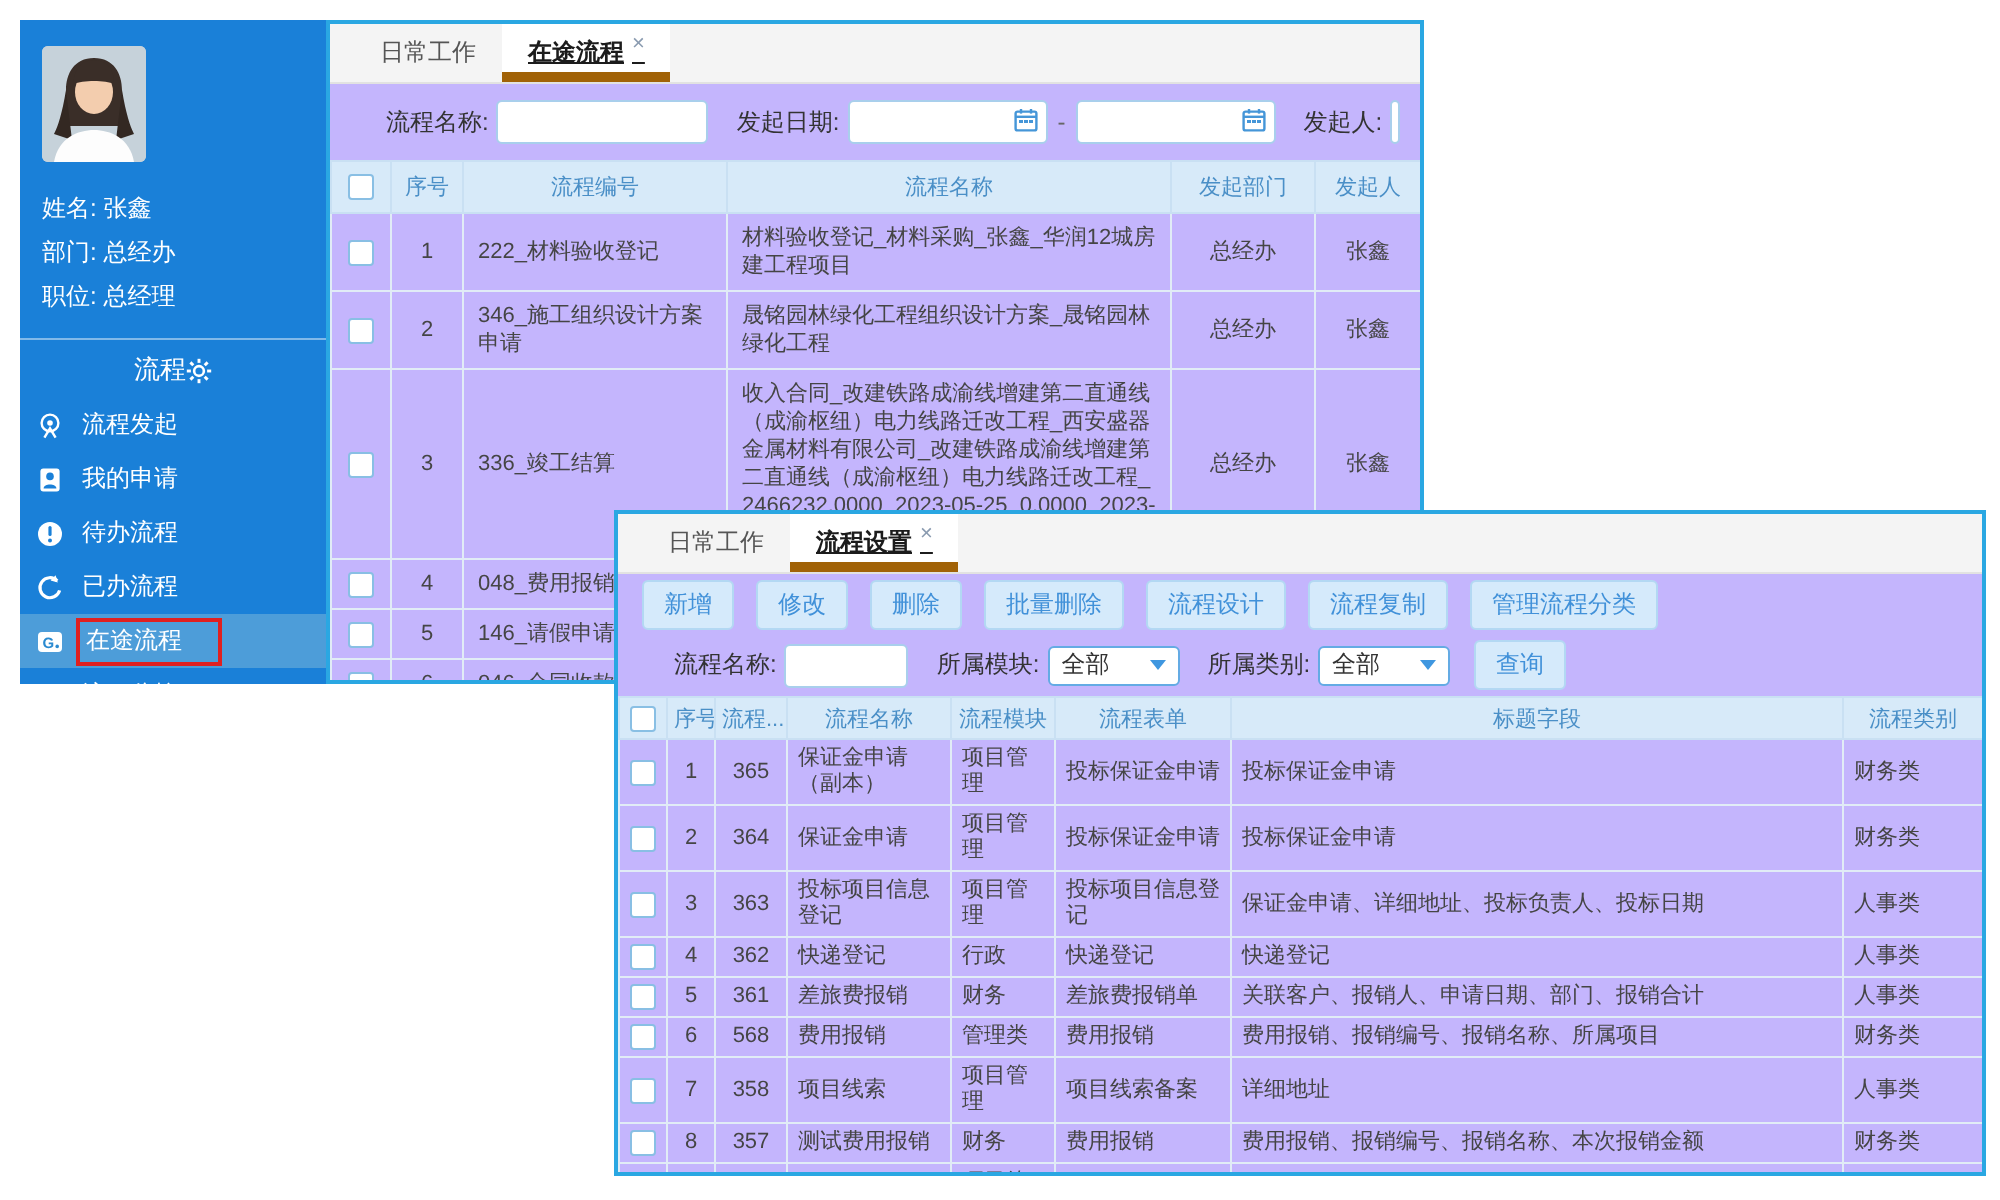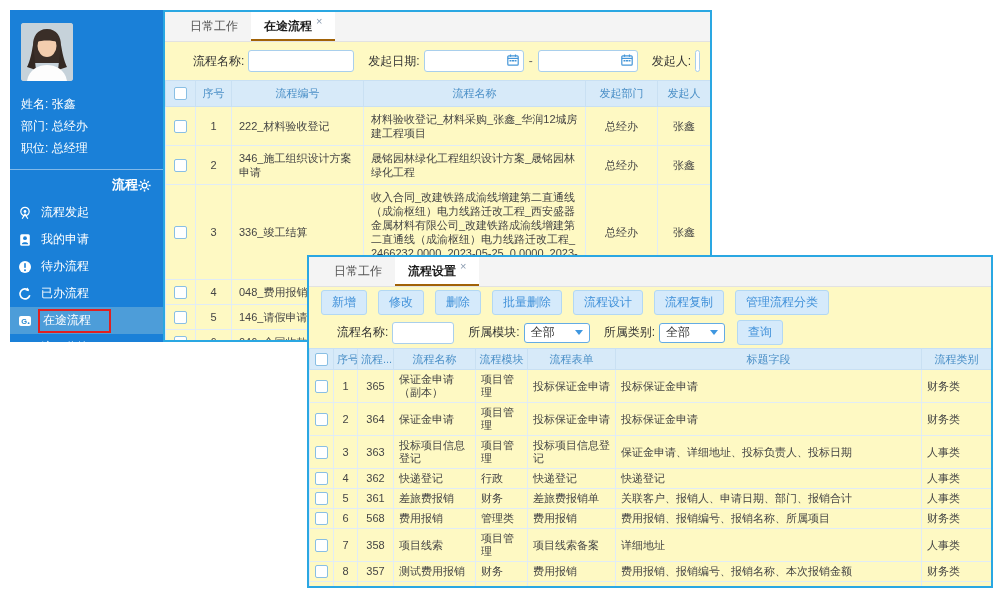--- a/index.html
+++ b/index.html
@@ -6,40 +6,40 @@
   html,body { width:1000px; height:600px; background:#fff; overflow:hidden;
     font-family:"Liberation Sans","DejaVu Sans",sans-serif; }
   body { position:relative; }
 
   
   .sidebar { position:absolute; left:10px; top:10px; width:153px; height:332px;
     background:#1a80d8; color:#fff; }
   .profile { display:flex; gap:10px; padding:13px 6px 10px 11px;flex-direction:column; }
   .avatar { width:52px; height:58px; border-radius:3px; overflow:hidden; flex:none; background:#c6d2da; }
   .profile-info { font-size:12px; line-height:22px; padding-top:2px; white-space:nowrap; }
-  .section-header { display:flex; justify-content:flex-end; align-items:center;
+  .section-header { display:flex; justify-content:center; align-items:center;
     padding:6px 12px 5px 12px; border-top:1px solid rgba(255,255,255,.45);
-    font-size:13px; font-weight:bold; }
+    font-size:13px; font-weight:normal; }
   .gear { cursor:pointer; display:inline-flex; }
   .menu-item { display:flex; align-items:center; gap:9px; height:27px; padding-left:8px;
     font-size:12px; cursor:pointer; white-space:nowrap; }
   .menu-item .mi { width:14px; height:14px; flex:none; display:inline-flex; }
   .menu-item.active { background:#4d9dd9; }
   .annotation-box { border:2px solid #e02020; padding:1px 18px 2px 3px; margin-left:-3px; }
 
   
-  .panel { position:absolute; background:#fef9c3; border:2px solid #2aa7e2; overflow:hidden; }
+  .panel { position:absolute; background:#c4b5fd; border:2px solid #2aa7e2; overflow:hidden; }
   #panel1 { left:163px; top:10px; width:549px; height:332px; }
   #panel2 { left:307px; top:255px; width:686px; height:333px; z-index:5; }
 
   .tabbar { height:30px; background:#f4f4f4; border-bottom:1px solid #e2e2e2;
     display:flex; padding-left:12px; font-size:12px; }
   .tab { padding:0 13px; line-height:29px; color:#555; cursor:pointer; }
   .tab.active { background:#fff; color:#1c1c1c; font-weight:bold;
-    border-bottom:2px solid #a16207; line-height:28px; }
+    border-bottom:5px solid #a16207; line-height:28px;text-decoration:underline; }
   .tab .close { font-size:11px; color:#8a9bb0; margin-left:4px; position:relative; top:-5px; font-weight:normal; }
 
   .filterbar { display:flex; align-items:center; padding:0 10px; font-size:12px; color:#333;
     overflow:hidden; white-space:nowrap; }
   #panel1 .filterbar { height:38px; }
   #panel2 .filterbar { height:31px; }
   .filterbar label { margin:0 4px 0 14px; }
   .filterbar label:first-child { margin-left:18px; }
   .inputbox { height:22px; background:#fff; border:1px solid #a9cfec; border-radius:3px; }
   .w106 { width:106px; } .w100 { width:100px; } .w62 { width:62px; }

